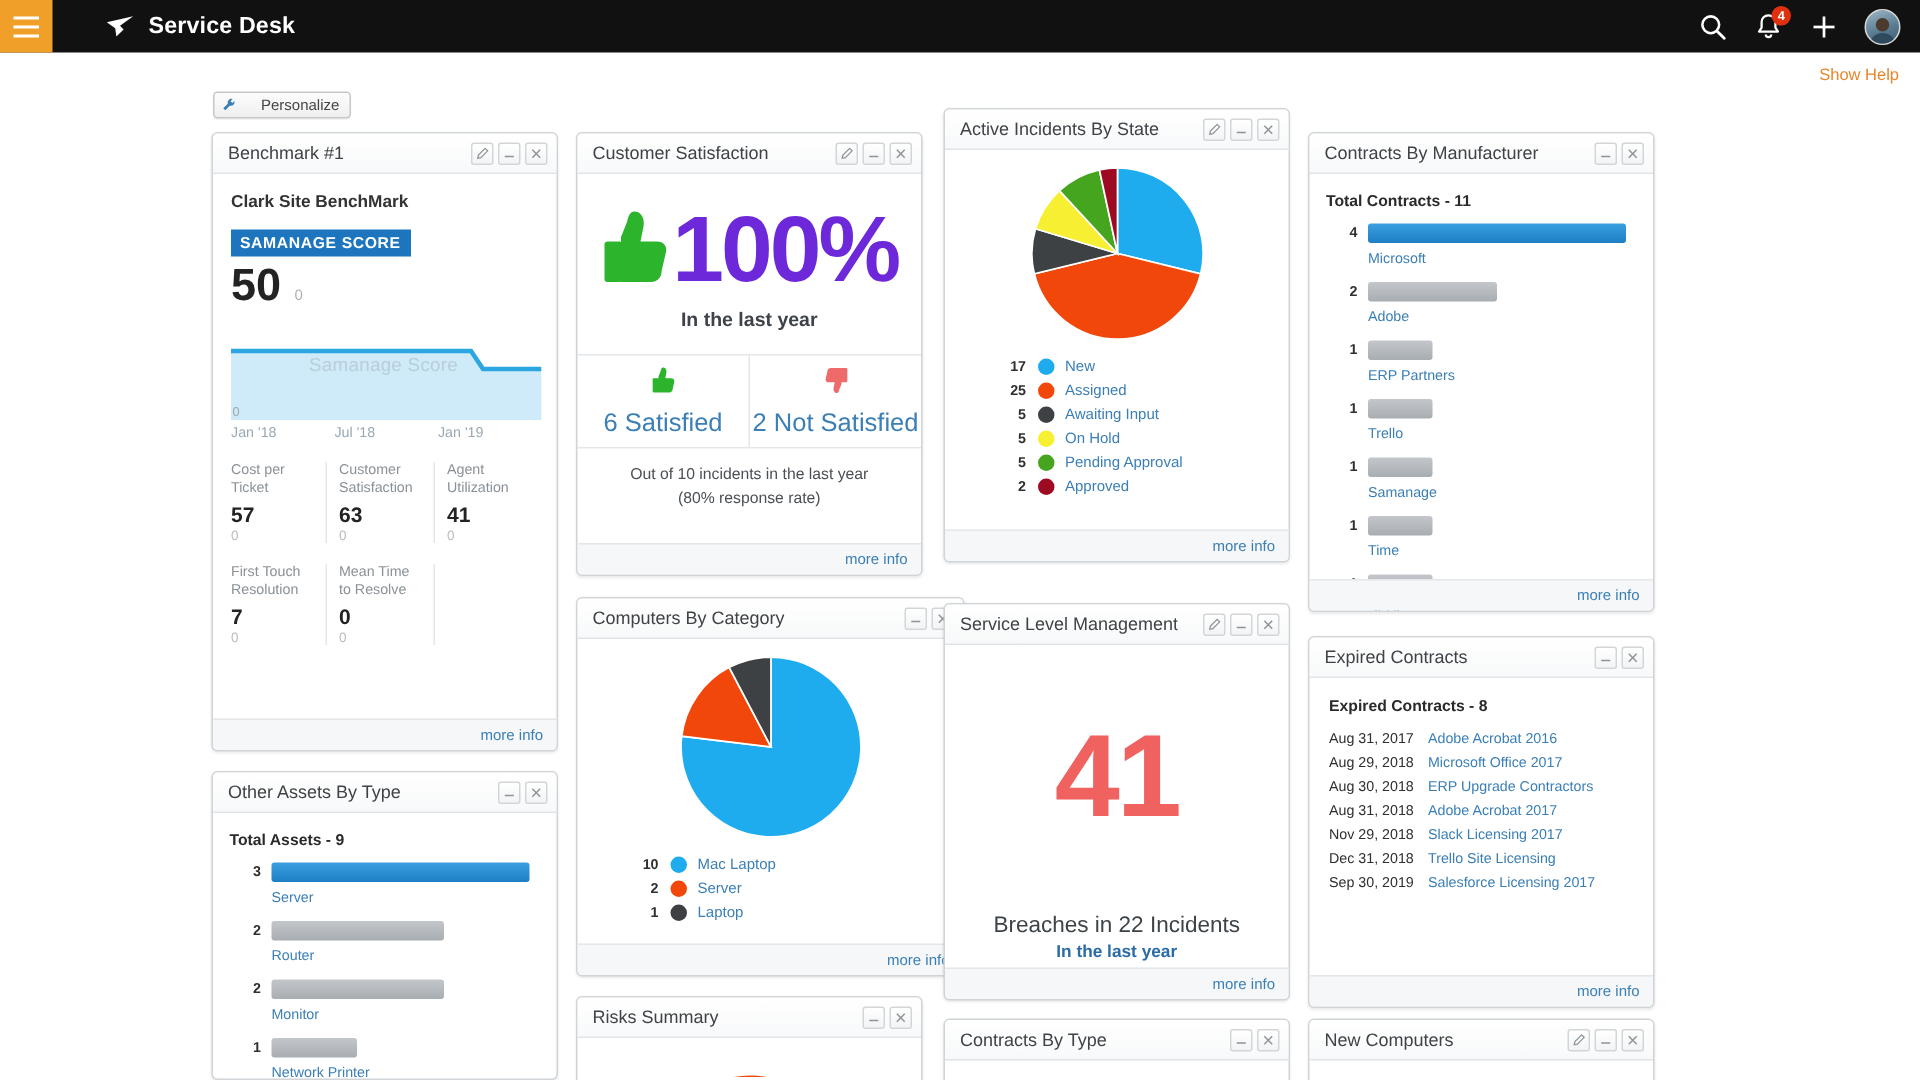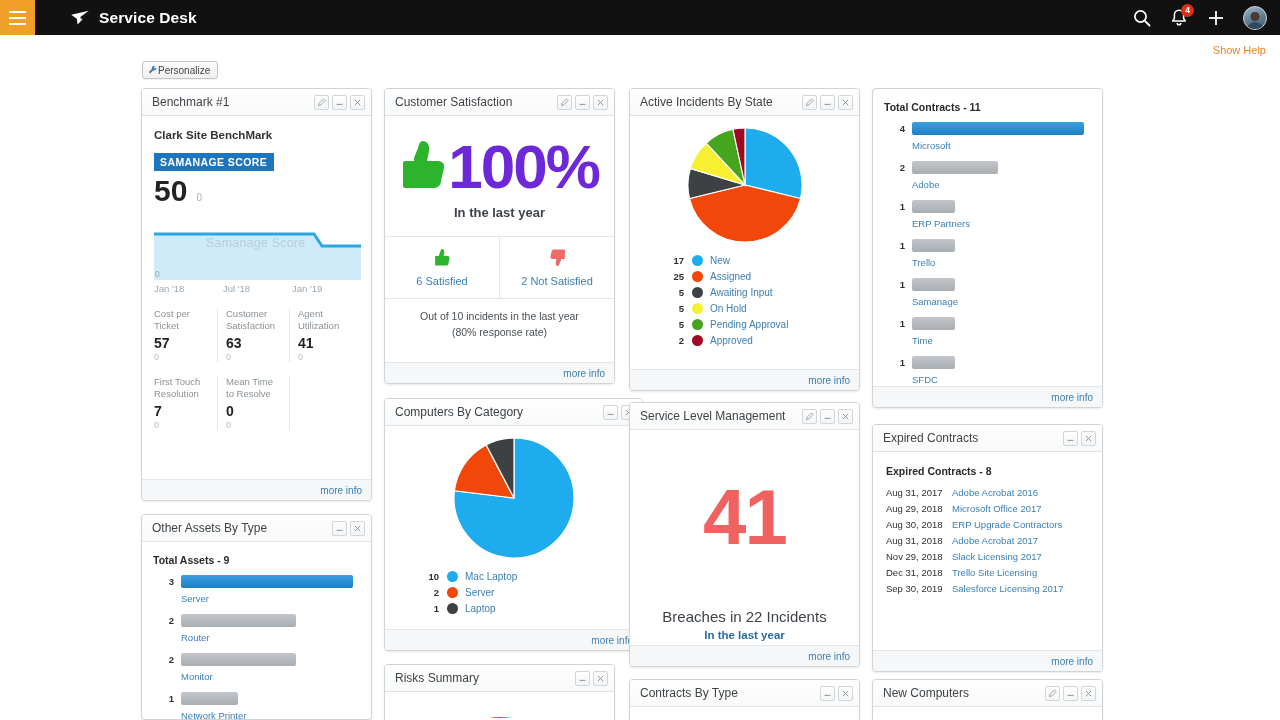--- a/index.html
+++ b/index.html
@@ -70,21 +70,21 @@
     position: absolute; top: 44px; right: 14px;
     font-size: 11px; color: #e8862a; cursor: pointer;
   }
 
   
   .personalize {
     position: absolute; left: 142px; top: 61px;
     height: 18px; padding: 0 7px 0 5px;
     background: linear-gradient(#fcfcfc,#efefef);
     border: 1px solid #c6c6c6; border-radius: 3px;
-    display: flex; align-items: center; gap: 0;
+    display: flex; align-items: center; gap: 16px;
     font-size: 10px; color: #444; cursor: pointer;
     box-shadow: 0 1px 1px rgba(0,0,0,.06);
   }
   .wrench { width: 10px; height: 10px; display:block; }
 
   
   .widget {
     position: absolute;
     background: #ffffff;
     border: 1px solid #cfd4d8;
@@ -176,28 +176,28 @@
   .csat-sub { font-size: 13px; font-weight: 700; color: #3d4348; margin-top: 8px; }
   .csat-split {
     display: flex; border-top: 1px solid #e3e7ea;
     margin: 10px -10px 0; height: 62px;
   }
   .csat-cell {
     flex: 1; display: flex; flex-direction: column;
     align-items: center; justify-content: center; gap: 4px;
   }
   .csat-cell + .csat-cell { border-left: 1px solid #e3e7ea; }
-  .csat-cell-label { font-size: 11px; color: #3b7fb5; cursor:pointer; }
+  .csat-cell-label { font-size: 17px; color: #3b7fb5; cursor:pointer; }
   .csat-note {
     border-top: 1px solid #e3e7ea; margin: 0 -10px; padding: 10px 10px 0;
     text-align: center; font-size: 10.5px; color: #4a5055; line-height: 1.5;
   }
 
   
-  #w-incidents { left: 629px; top: 88px; width: 231px; height: 303px; }
+  #w-incidents { left: 629px; top: 72px; width: 231px; height: 303px; }
   #w-computers { left: 384px; top: 398px; width: 259px; height: 253px; }
   .pie { display: block; margin: 0 auto; }
   .legend { margin: 8px 0 0 26px; }
   .legend-row { display: flex; align-items: center; height: 16px; }
   .legend-count {
     width: 18px; text-align: right; font-size: 9.5px; font-weight: 700; color: #2f2f2f;
   }
   .legend-dot { width: 11px; height: 11px; border-radius: 50%; margin: 0 7px 0 8px; flex:none;}
   .legend-label { font-size: 10px; color: #3b7fb5; cursor:pointer; }
 
@@ -656,20 +656,36 @@
             <line x1="2.5" y1="2.5" x2="9.5" y2="9.5" stroke="#8d9398" stroke-width="1.3"></line>
             <line x1="9.5" y1="2.5" x2="2.5" y2="9.5" stroke="#8d9398" stroke-width="1.3"></line>
           </svg>
         </span>
     </div>
   </div>
   <div class="w-body"></div>
 </div>
 
 <div class="widget" id="w-contracts-mfr">
+  <div class="w-head">
+    <div class="w-title">Contracts By Manufacturer</div>
+    <div class="w-ctrls">
+      <span class="w-btn">
+          <svg viewBox="0 0 12 12" width="9" height="9">
+            <line x1="2" y1="8.5" x2="10" y2="8.5" stroke="#8d9398" stroke-width="1.3"></line>
+          </svg>
+        </span>
+      <span class="w-btn">
+          <svg viewBox="0 0 12 12" width="9" height="9">
+            <line x1="2.5" y1="2.5" x2="9.5" y2="9.5" stroke="#8d9398" stroke-width="1.3"></line>
+            <line x1="9.5" y1="2.5" x2="2.5" y2="9.5" stroke="#8d9398" stroke-width="1.3"></line>
+          </svg>
+        </span>
+    </div>
+  </div>
   <div class="w-body">
     <div class="barlist-total">Total Contracts - 11</div>
     <div id="contracts-mfr-bars">
         <div class="bar-row">
           <span class="bar-count">4</span>
           <span class="bar-wrap"><span class="bar hl" style="display:block;width:172px"></span><span class="bar-label">Microsoft</span></span>
         </div>
         <div class="bar-row">
           <span class="bar-count">2</span>
           <span class="bar-wrap"><span class="bar" style="display:block;width:86px"></span><span class="bar-label">Adobe</span></span>

